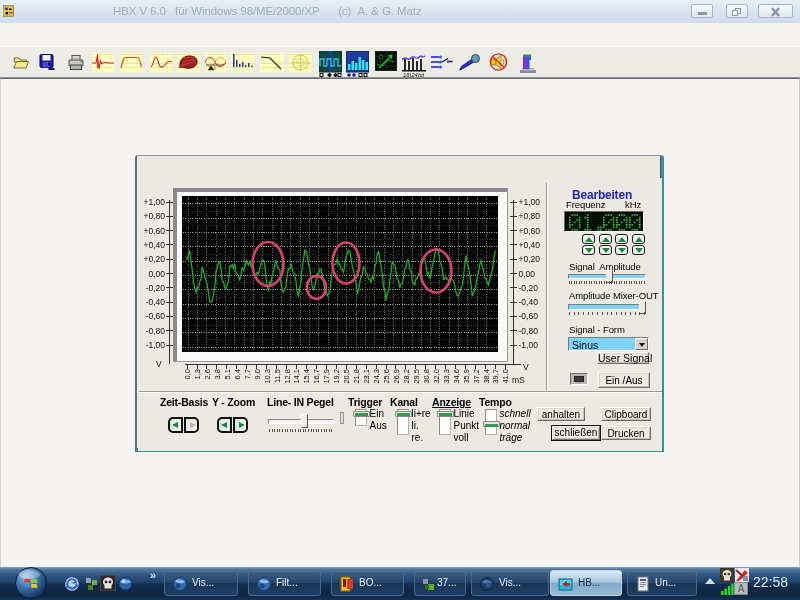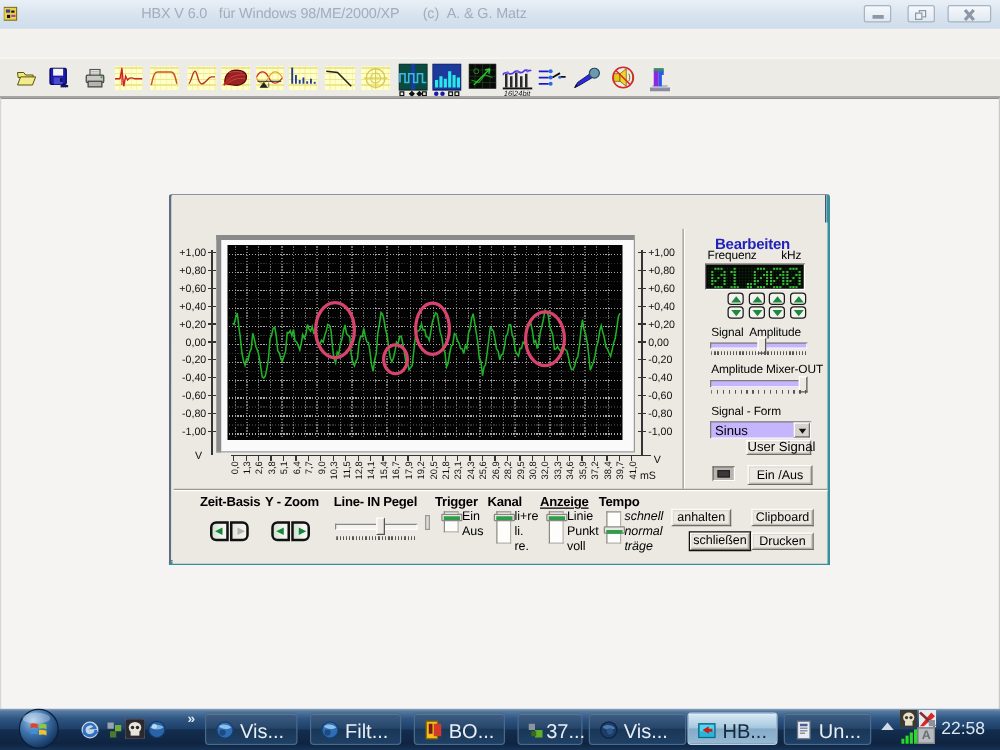--- a/index.html
+++ b/index.html
@@ -33,21 +33,21 @@
 #osztitle{left:1px;top:2px;width:524px;height:19px;border-radius:2px 2px 0 0;
  background:linear-gradient(#fbfdfe,#cddded);border-bottom:1px solid #97a5b5;
  color:#1c1c1c;font-size:12px;}
 #oszbody{left:1px;top:22px;width:524px;height:273px;background:#ebe9e2;}
 
 .glabel{position:absolute;font-size:9.5px;color:#000;white-space:nowrap;letter-spacing:-0.1px;}
 .btn3d{position:absolute;background:#ebe9e2;border:1px solid;
  border-color:#fdfcfa #6f6d68 #6f6d68 #fdfcfa;
  box-shadow:1px 1px 0 #d9d6cf inset,-1px -1px 0 #c2bfb8 inset;
  font-size:10px;color:#000;text-align:center;}
-.sunk{position:absolute;border:1px solid;border-color:#807e79 #fdfcfa #fdfcfa #807e79;background:#c4b5fd;}
+.sunk{position:absolute;border:1px solid;border-color:#807e79 #fdfcfa #fdfcfa #807e79;background:#7dd3fc;}
 .spin{position:absolute;width:13px;height:10px;background:#f3f2ee;
  border:1px solid #1a1a1a;border-radius:3px;}
 .spin i{position:absolute;left:2px;width:0;height:0;border-style:solid;}
 .up i{top:1.5px;border-width:0 4.5px 5.5px 4.5px;border-color:transparent transparent #1c8a3c transparent;}
 .dn i{top:2.5px;border-width:5.5px 4.5px 0 4.5px;border-color:#1c8a3c transparent transparent transparent;}
 .apbtn{position:absolute;width:15px;height:16px;border:2px solid #111;
  background:linear-gradient(90deg,#cfe4cf,#f2f5f2 70%);}
 .apbtn i{position:absolute;top:2.5px;width:0;height:0;border:3.8px solid transparent;display:block;}
 .apbtn .lt{left:2px;border-right:6px solid #17843a;border-left:none;}
 .apbtn .rt{left:3.5px;border-left:6px solid #17843a;border-right:none;}
@@ -58,21 +58,21 @@
 .swt{position:absolute;width:17px;height:6px;background:#e8e6e0;
  border:1px solid #8a8880;border-radius:1px;}
 .swt i{position:absolute;left:1px;top:1.5px;width:13px;height:3px;background:#2f9e4c;display:block;}
 .rlab{position:absolute;font-size:10px;color:#000;line-height:12px;white-space:nowrap;}
 .blab{position:absolute;font-size:10.5px;font-weight:bold;color:#000;white-space:nowrap;letter-spacing:-0.2px;}
 
 #taskbar{left:0;top:567px;width:800px;height:33px;
  background:linear-gradient(#89a6c4 0,#56799f 2px,#2e5581 8px,#1d3f68 16px,#132d4e 17px,#0f2441 28px,#163356 33px);}
 .tbtn{position:absolute;top:3px;height:26px;border-radius:3px;
  border:1px solid #4a6a8c;background:linear-gradient(#3e5f84,#27456a 48%,#193756 52%,#1f4066);
- color:#e8eef5;font-size:16px;box-shadow:0 1px 0 rgba(255,255,255,.15) inset;}
+ color:#e8eef5;font-size:10px;box-shadow:0 1px 0 rgba(255,255,255,.15) inset;}
 .tbtn .ic{position:absolute;left:7px;top:5px;width:16px;height:16px;}
 .tbtn .tx{position:absolute;left:27px;top:6px;}
 </style></head>
 <body>
 <div id="screen">
 
 <div class="abs" id="titlebar">
   <svg class="abs" style="left:3px;top:5px" width="12" height="12" viewBox="0 0 14 14">
     <rect x="0" y="1" width="12" height="12" fill="#e8d44a" stroke="#7a6a18"></rect>
     <rect x="2" y="3" width="4" height="3" fill="#4a3aa0"></rect>

